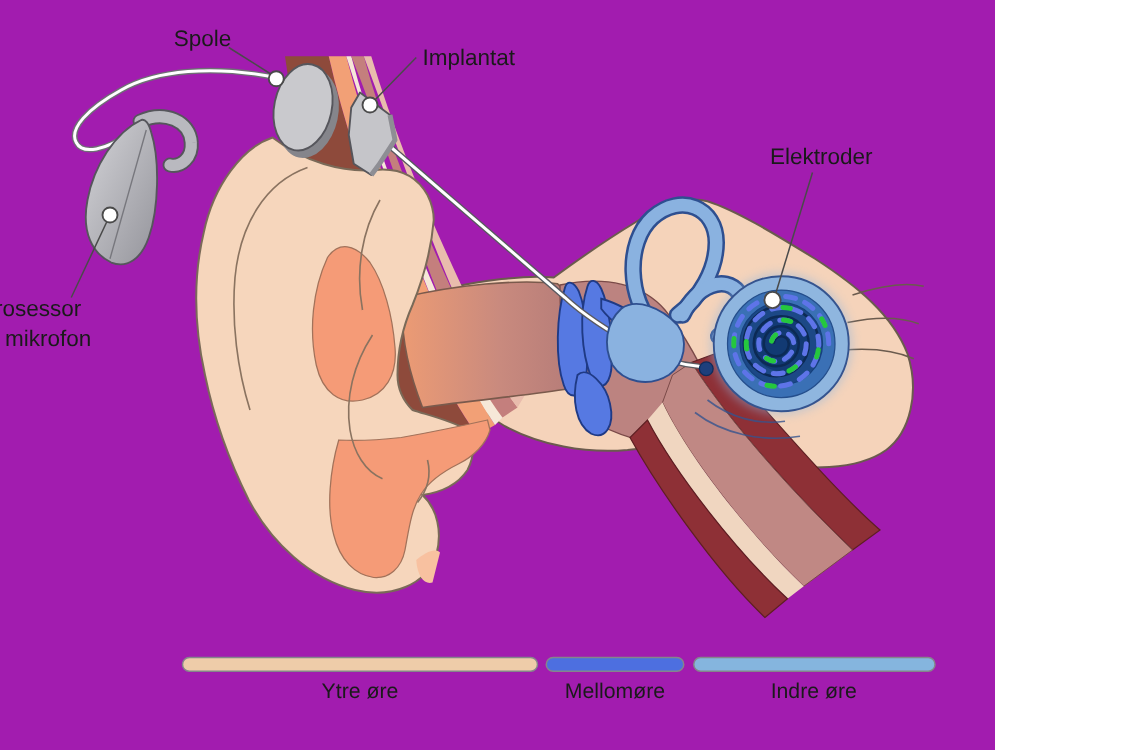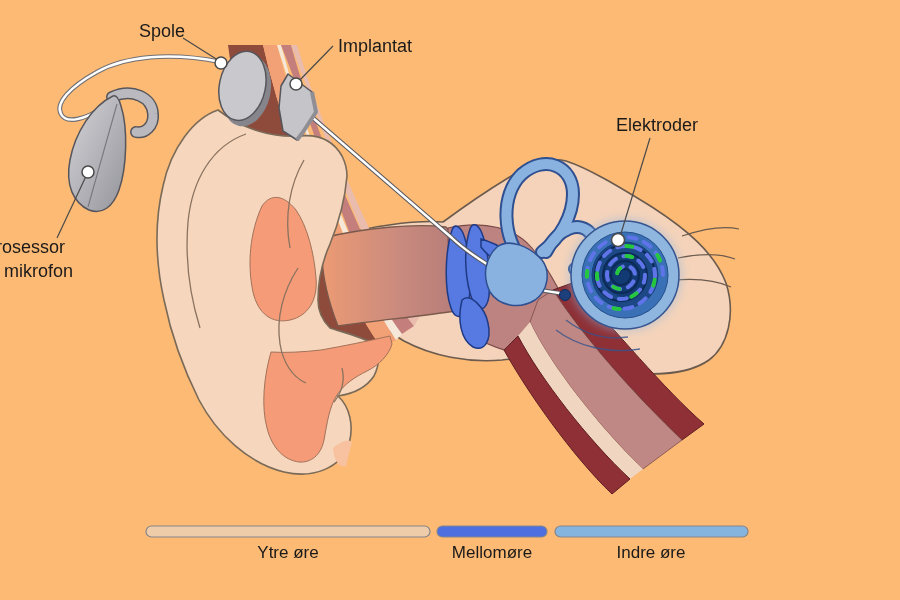--- a/index.html
+++ b/index.html
@@ -1,16 +1,16 @@
 <!DOCTYPE html>
 <html><head>
 <meta charset="utf-8">
 <style>
   html,body{margin:0;padding:0;background:#ffffff;}
-  .stage{position:relative;width:900px;height:600px;background:#fdba74;overflow:hidden;
+  .stage{position:relative;width:796px;height:600px;background:#a21caf;overflow:hidden;
          font-family:"Liberation Sans", sans-serif;}
   svg{display:block;}
   text{font-family:"Liberation Sans", sans-serif;fill:#1A1A1A;}
   .lbl{font-size:18px;}
   .leg{font-size:17px;}
 </style>
 </head>
 <body>
 
 <div class="stage">

